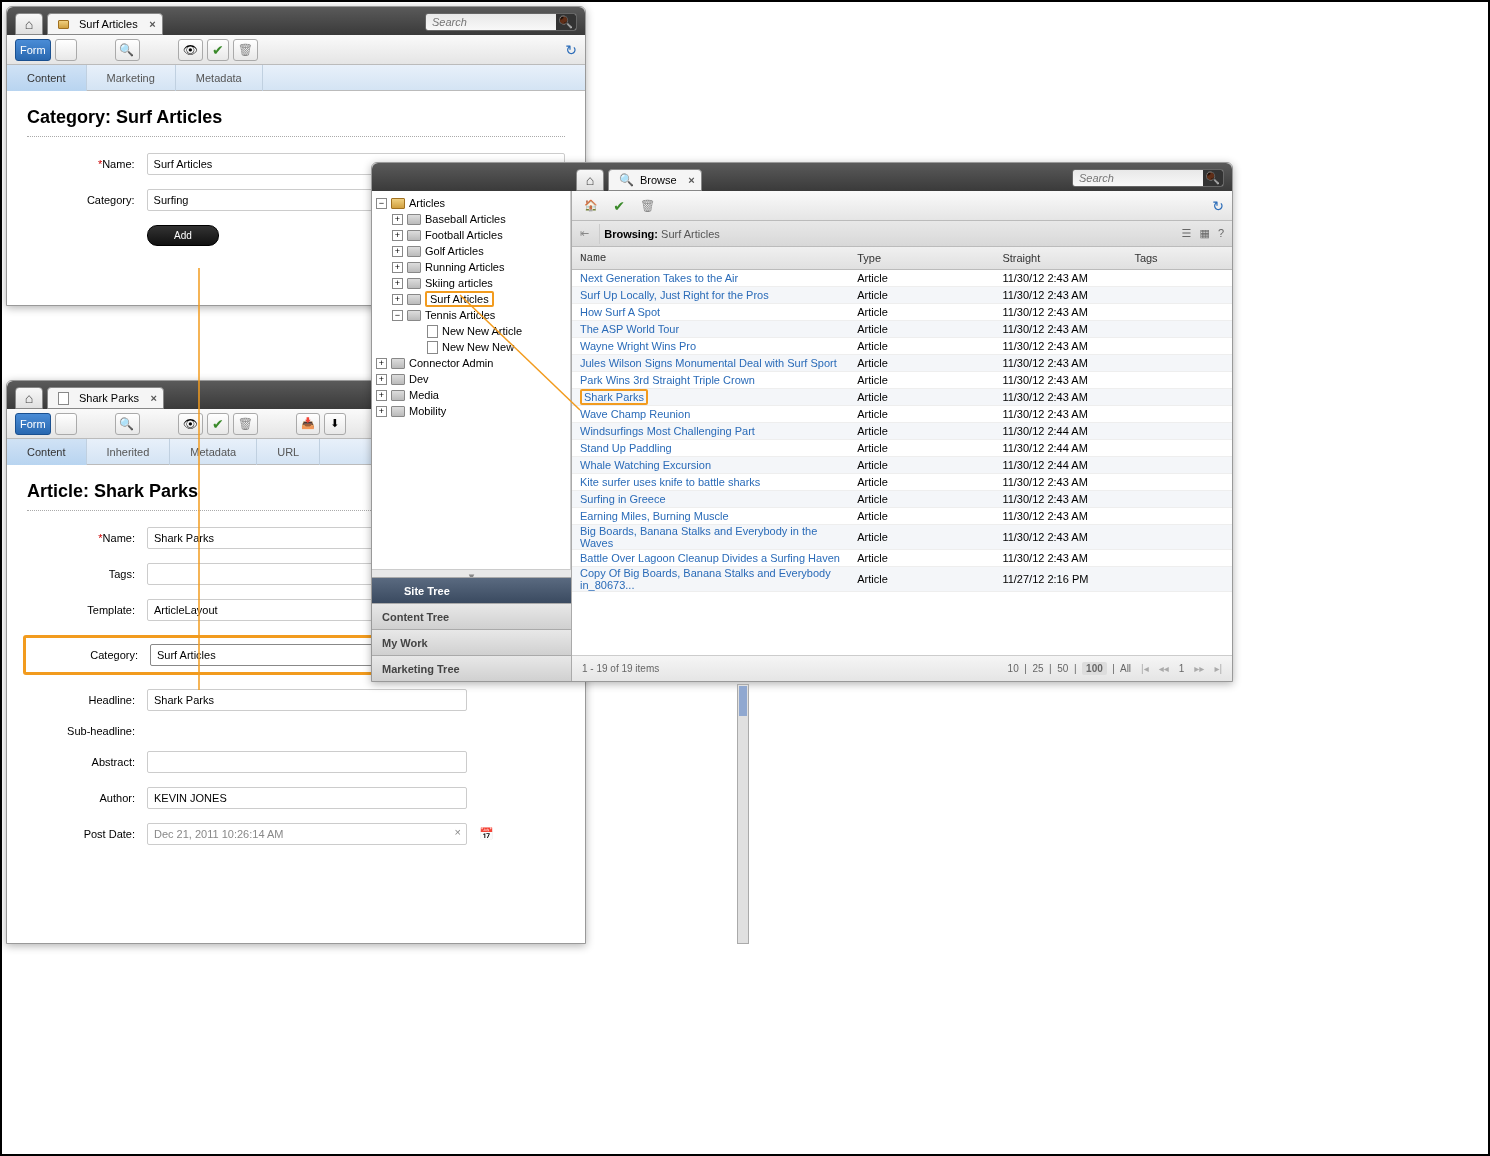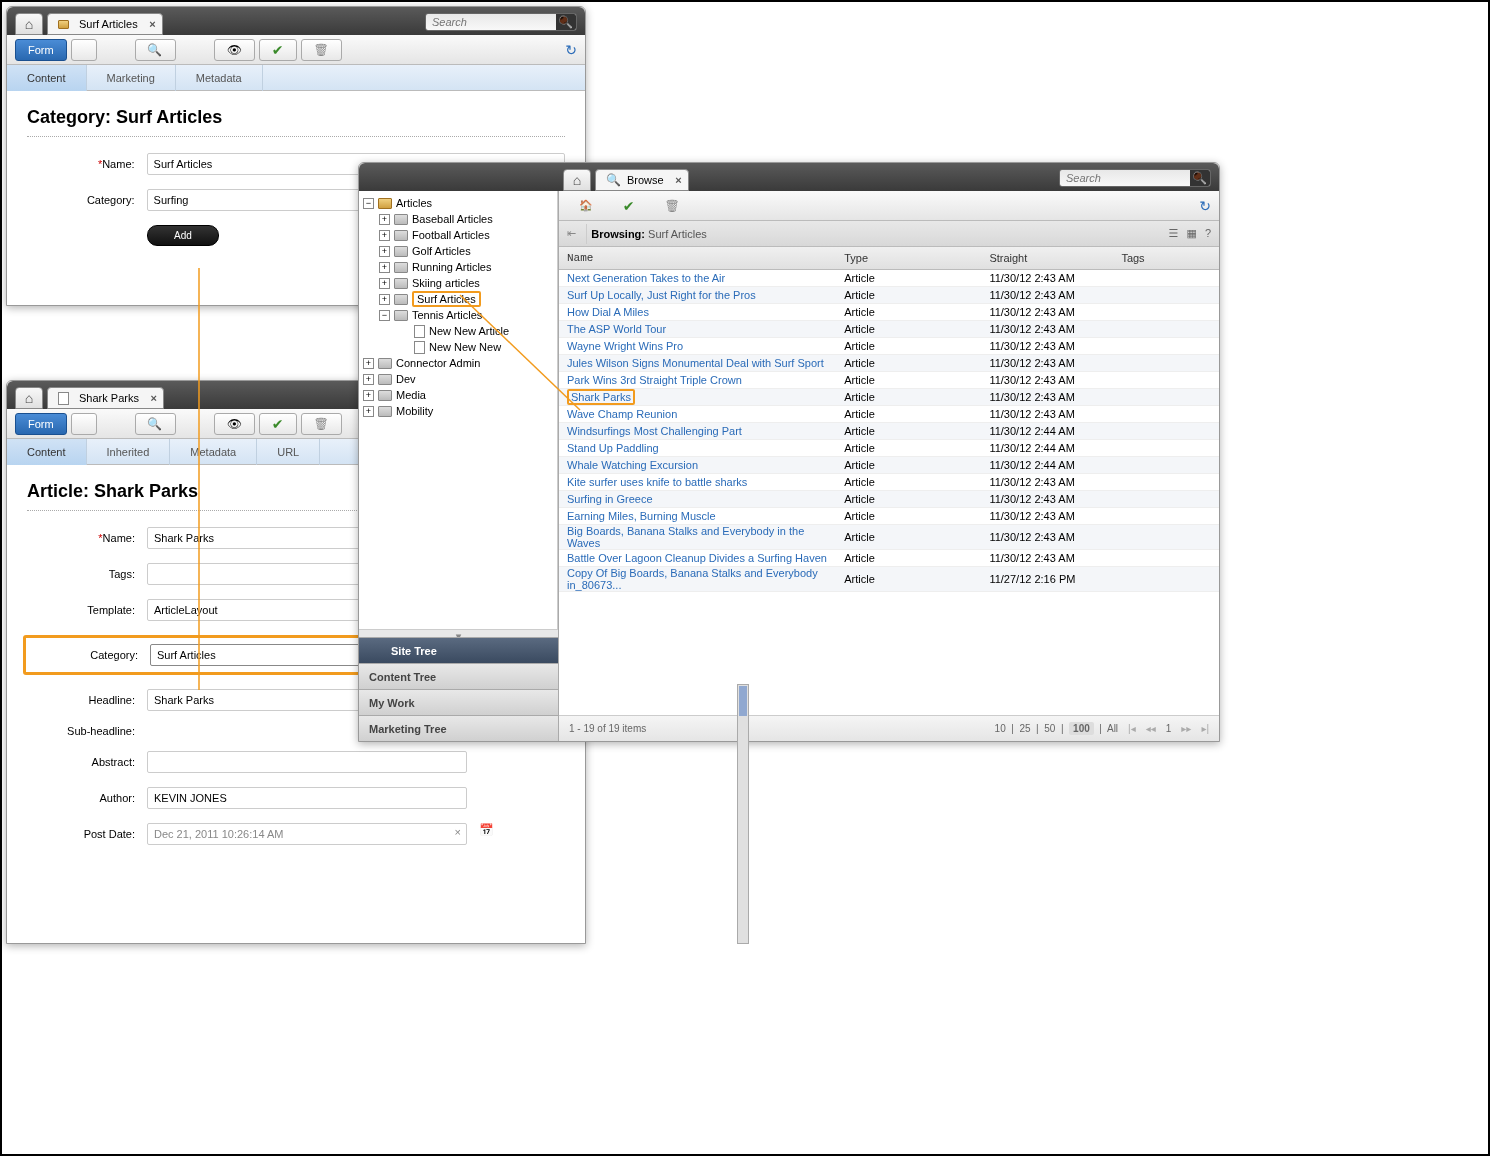--- a/index.html
+++ b/index.html
@@ -6,21 +6,21 @@
 body { font-family: "Lucida Grande", Tahoma, Arial, sans-serif; font-size: 11px; background: #fff; width: 1490px; height: 1156px; position: relative; border: 2px solid #000; }
 .window { position: absolute; border: 1px solid #999; background: #fff; box-shadow: 0 2px 8px rgba(0,0,0,0.3); }
 .titlebar { background: linear-gradient(#5a5a5a,#3a3a3a); height: 28px; border-radius: 6px 6px 0 0; display: flex; align-items: flex-end; padding: 0 8px; }
 .home-btn { background: linear-gradient(#f8f8f8,#e0e0e0); width: 28px; height: 22px; border-radius: 4px 4px 0 0; border: 1px solid #888; display: flex; align-items: center; justify-content: center; margin-right: 4px; cursor: pointer; }
 .tab { background: #f5f5f5; height: 22px; padding: 0 24px 0 10px; border-radius: 4px 4px 0 0; border: 1px solid #888; display: flex; align-items: center; gap: 6px; position: relative; font-size: 11px; }
 .tab-close { position: absolute; right: 6px; font-weight: bold; cursor: pointer; color: #555; }
 .search-bar { margin-left: auto; display: flex; align-items: center; background: linear-gradient(#e8e8e8,#f8f8f8); border: 1px solid #666; border-radius: 3px; height: 18px; margin-bottom: 4px; overflow: hidden; }
 .search-bar input { border: none; background: transparent; padding: 0 6px; font-style: italic; color: #888; width: 130px; font-size: 11px; outline: none; }
 .search-go { background: #333; color: #fff; width: 20px; height: 18px; display: flex; align-items: center; justify-content: center; border-radius: 0 3px 3px 0; }
 .toolbar { background: linear-gradient(#fafafa,#e5e5e5); height: 30px; border-bottom: 1px solid #bbb; display: flex; align-items: center; padding: 0 8px; gap: 4px; }
-.tb-btn { height: 22px; min-width: 22px; padding: 0 12px; border: 1px solid #aaa; border-radius: 3px; background: linear-gradient(#fff,#e8e8e8); display: flex; align-items: center; justify-content: center; cursor: pointer; font-size: 11px; }
+.tb-btn { height: 22px; min-width: 22px; padding: 0 4px; border: 1px solid #aaa; border-radius: 3px; background: linear-gradient(#fff,#e8e8e8); display: flex; align-items: center; justify-content: center; cursor: pointer; font-size: 11px; }
 .tb-btn.blue { background: linear-gradient(#4a8cd6,#2968b0); color: #fff; border-color: #1a5090; }
 .tb-sep { width: 1px; height: 20px; background: #ccc; margin: 0 4px; }
 .tb-spacer { width: 30px; }
 .subtabs { background: linear-gradient(#e8f0fa,#d4e4f4); height: 26px; border-bottom: 1px solid #bbb; display: flex; }
 .subtab { padding: 0 20px; height: 26px; display: flex; align-items: center; cursor: pointer; font-size: 11px; color: #555; border-right: 1px solid #c0d0e0; }
 .subtab.active { background: linear-gradient(#d0e2f5,#b8d4f0); color: #333; }
 .content-area { padding: 16px 20px; background: #fff; }
 .section-title { font-size: 18px; font-weight: bold; margin-bottom: 8px; }
 .dotted-line { border-bottom: 1px dotted #aaa; margin-bottom: 16px; }
 .form-row { display: flex; align-items: center; margin-bottom: 14px; }
@@ -197,29 +197,29 @@
     <div class="form-row">
         <div class="form-label">Abstract:</div>
         <input class="form-input" value="" style="">
       </div>
     <div class="form-row">
         <div class="form-label">Author:</div>
         <input class="form-input" value="KEVIN JONES" style="">
       </div>
     <div class="form-row">
         <div class="form-label">Post Date:</div>
-      <div style="display:flex;align-items:flex-start;gap:12px;">
+      <div style="display:flex;align-items:center;gap:12px;">
         <div style="position:relative;"><input class="form-input" style="color: rgb(136, 136, 136);" value="Dec 21, 2011 10:26:14 AM"><span style="position:absolute;right:6px;top:3px;color:#888;cursor:pointer;">×</span></div>
         <span class="icon-cal"></span>
       </div>
     </div>
   </div>
 </div>
 
-<div class="window" style="left:356px; top:160px; width:862px; height:580px; border-radius:6px 6px 0 0; display:flex; flex-direction:column;">
+<div class="window" style="left:369px; top:160px; width:862px; height:520px; border-radius:6px 6px 0 0; display:flex; flex-direction:column;">
   <div class="titlebar" style="padding-left:204px;">
     <div class="home-btn">
         <span class="icon-home"></span>
       </div>
     <div class="tab">
       <span class="icon-mag" style="font-size:10px;"></span>
       <span>Browse</span>
       <span class="tab-close">×</span>
     </div>
     <div class="search-bar">
@@ -354,21 +354,21 @@
                 <td>11/30/12 2:43 AM</td>
                 <td></td>
               </tr>
               <tr>
                 <td class="link">Surf Up Locally, Just Right for the Pros</td>
                 <td>Article</td>
                 <td>11/30/12 2:43 AM</td>
                 <td></td>
               </tr>
               <tr>
-                <td class="link">How Dial A Miles</td>
+                <td class="link">How Surf A Spot</td>
                 <td>Article</td>
                 <td>11/30/12 2:43 AM</td>
                 <td></td>
               </tr>
               <tr>
                 <td class="link">The ASP World Tour</td>
                 <td>Article</td>
                 <td>11/30/12 2:43 AM</td>
                 <td></td>
               </tr>

